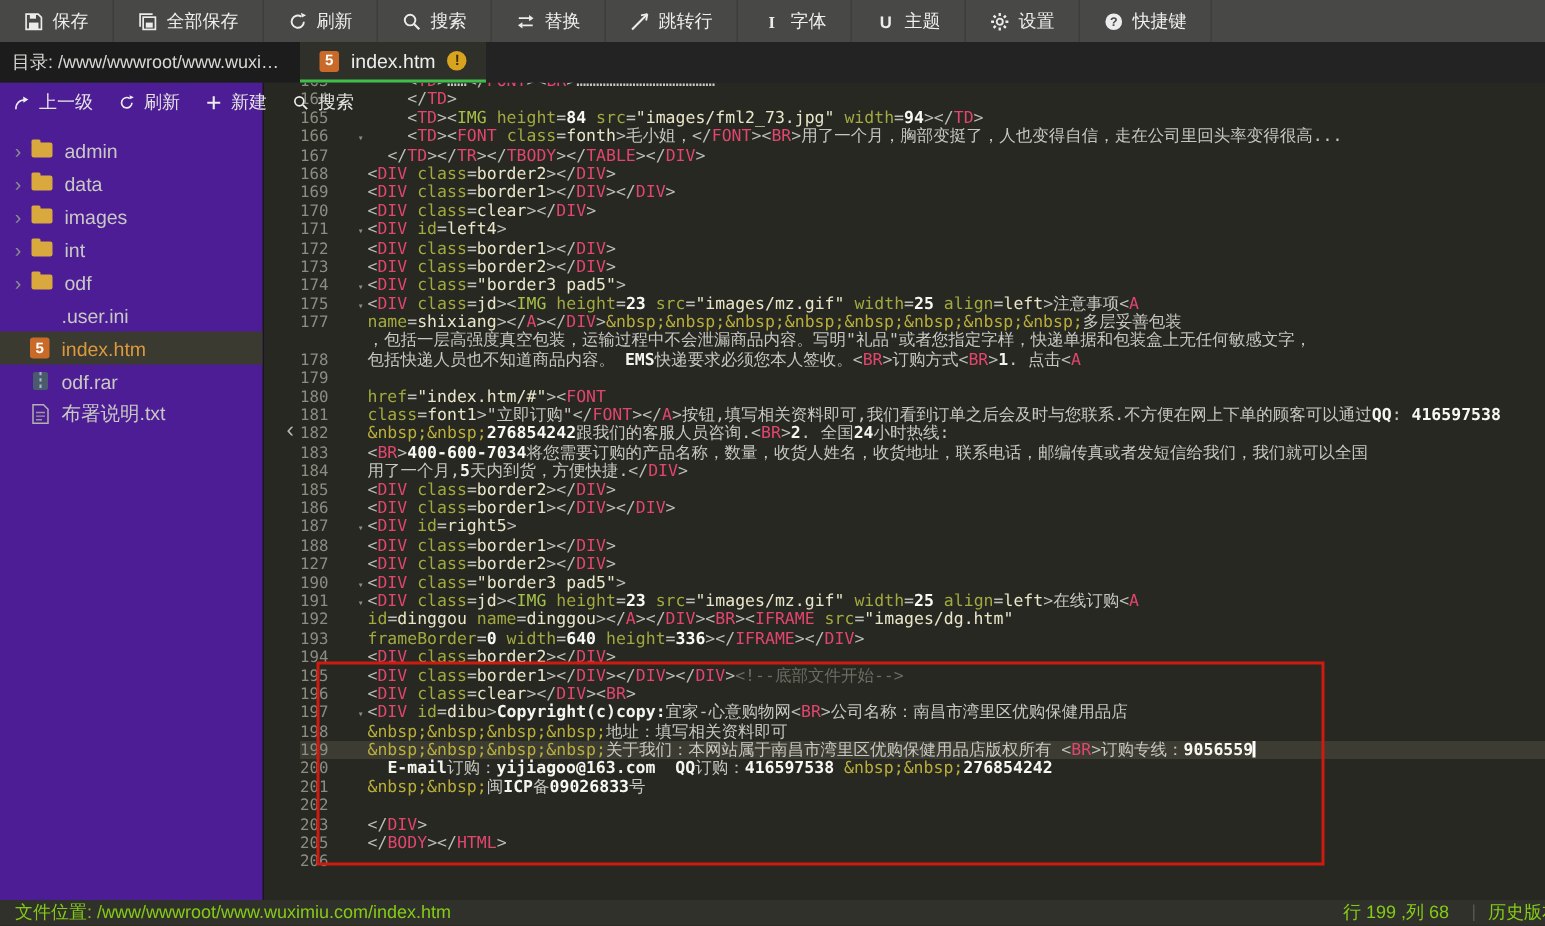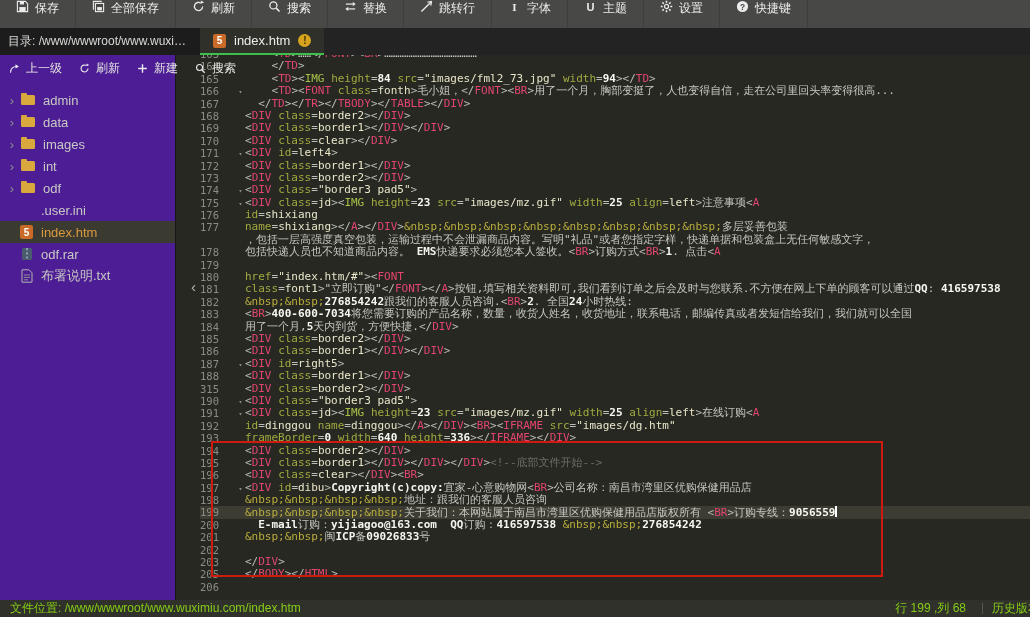--- a/index.html
+++ b/index.html
@@ -3,21 +3,21 @@
 <meta charset="utf-8">
 <style>
   html,body{margin:0;padding:0}
   body{
     width:1030px;height:617px;overflow:hidden;position:relative;
     background:#272822;font-family:"Liberation Sans",sans-serif;
     -webkit-font-smoothing:antialiased;
   }
   
   .toolbar{position:absolute;top:0;left:0;width:1030px;height:28px;background:#484847;display:flex;align-items:stretch;z-index:30}
-  .tb-btn{display:flex;gap:6px;padding:0 16px;color:#efefec;font-size:12px;border-right:1px solid #3d3d3c;cursor:pointer;white-space:nowrap}
+  .tb-btn{display:flex;align-items:center;gap:6px;padding:0 16px;color:#efefec;font-size:12px;border-right:1px solid #3d3d3c;cursor:pointer;white-space:nowrap}
   .tb-ic{width:13px;height:13px;display:inline-flex;align-items:center;justify-content:center}
   .tb-ic svg{width:13px;height:13px;display:block}
   
   .row2{position:absolute;top:28px;left:0;width:1030px;height:27px;display:flex;z-index:25}
   .dirbox{width:200px;flex:none;background:#1c1c1c;color:#d8d8d4;font-size:12px;line-height:27px;padding:0 8px;box-sizing:border-box;white-space:nowrap;overflow:hidden;text-overflow:ellipsis}
   .tabstrip{flex:1;display:flex;background:#232323}
   .tab{display:flex;align-items:center;gap:8px;padding:0 13px;background:#30302a;border-bottom:2px solid #3fbf4a;color:#ececea;font-size:13px;box-sizing:border-box;cursor:pointer}
   .html5ic{width:13px;height:14px;background:#c96a28;border-radius:2px;color:#fff;font-size:10px;font-weight:bold;display:flex;align-items:center;justify-content:center;flex:none}
   .warnic{width:13px;height:13px;border-radius:50%;background:#d8a41f;color:#3e2f00;font-size:10px;font-weight:bold;display:flex;align-items:center;justify-content:center;flex:none}
   
@@ -278,44 +278,43 @@
       <div class="ed-row"><span class="gut">166</span><span class="fold">▾</span><span class="code"><span class="tk-x">    </span><span class="tk-p">&lt;</span><span class="tk-t">TD</span><span class="tk-p">&gt;&lt;</span><span class="tk-t">FONT</span><span class="tk-x"> </span><span class="tk-a">class</span><span class="tk-p">=</span><span class="tk-v">fonth</span><span class="tk-p">&gt;</span><span class="tk-x">毛小姐，</span><span class="tk-p">&lt;/</span><span class="tk-t">FONT</span><span class="tk-p">&gt;&lt;</span><span class="tk-t">BR</span><span class="tk-p">&gt;</span><span class="tk-x">用了一个月，胸部变挺了，人也变得自信，走在公司里回头率变得很高...</span></span></div>
       <div class="ed-row"><span class="gut">167</span><span class="fold"></span><span class="code"><span class="tk-x">  </span><span class="tk-p">&lt;/</span><span class="tk-t">TD</span><span class="tk-p">&gt;&lt;/</span><span class="tk-t">TR</span><span class="tk-p">&gt;&lt;/</span><span class="tk-t">TBODY</span><span class="tk-p">&gt;&lt;/</span><span class="tk-t">TABLE</span><span class="tk-p">&gt;&lt;/</span><span class="tk-t">DIV</span><span class="tk-p">&gt;</span></span></div>
       <div class="ed-row"><span class="gut">168</span><span class="fold"></span><span class="code"><span class="tk-p">&lt;</span><span class="tk-t">DIV</span><span class="tk-x"> </span><span class="tk-a">class</span><span class="tk-p">=</span><span class="tk-v">border2</span><span class="tk-p">&gt;&lt;/</span><span class="tk-t">DIV</span><span class="tk-p">&gt;</span></span></div>
       <div class="ed-row"><span class="gut">169</span><span class="fold"></span><span class="code"><span class="tk-p">&lt;</span><span class="tk-t">DIV</span><span class="tk-x"> </span><span class="tk-a">class</span><span class="tk-p">=</span><span class="tk-v">border1</span><span class="tk-p">&gt;&lt;/</span><span class="tk-t">DIV</span><span class="tk-p">&gt;&lt;/</span><span class="tk-t">DIV</span><span class="tk-p">&gt;</span></span></div>
       <div class="ed-row"><span class="gut">170</span><span class="fold"></span><span class="code"><span class="tk-p">&lt;</span><span class="tk-t">DIV</span><span class="tk-x"> </span><span class="tk-a">class</span><span class="tk-p">=</span><span class="tk-v">clear</span><span class="tk-p">&gt;&lt;/</span><span class="tk-t">DIV</span><span class="tk-p">&gt;</span></span></div>
       <div class="ed-row"><span class="gut">171</span><span class="fold">▾</span><span class="code"><span class="tk-p">&lt;</span><span class="tk-t">DIV</span><span class="tk-x"> </span><span class="tk-a">id</span><span class="tk-p">=</span><span class="tk-v">left4</span><span class="tk-p">&gt;</span></span></div>
       <div class="ed-row"><span class="gut">172</span><span class="fold"></span><span class="code"><span class="tk-p">&lt;</span><span class="tk-t">DIV</span><span class="tk-x"> </span><span class="tk-a">class</span><span class="tk-p">=</span><span class="tk-v">border1</span><span class="tk-p">&gt;&lt;/</span><span class="tk-t">DIV</span><span class="tk-p">&gt;</span></span></div>
       <div class="ed-row"><span class="gut">173</span><span class="fold"></span><span class="code"><span class="tk-p">&lt;</span><span class="tk-t">DIV</span><span class="tk-x"> </span><span class="tk-a">class</span><span class="tk-p">=</span><span class="tk-v">border2</span><span class="tk-p">&gt;&lt;/</span><span class="tk-t">DIV</span><span class="tk-p">&gt;</span></span></div>
       <div class="ed-row"><span class="gut">174</span><span class="fold">▾</span><span class="code"><span class="tk-p">&lt;</span><span class="tk-t">DIV</span><span class="tk-x"> </span><span class="tk-a">class</span><span class="tk-p">=</span><span class="tk-s">"border3 pad5"</span><span class="tk-p">&gt;</span></span></div>
       <div class="ed-row"><span class="gut">175</span><span class="fold">▾</span><span class="code"><span class="tk-p">&lt;</span><span class="tk-t">DIV</span><span class="tk-x"> </span><span class="tk-a">class</span><span class="tk-p">=</span><span class="tk-v">jd</span><span class="tk-p">&gt;&lt;</span><span class="tk-g">IMG</span><span class="tk-x"> </span><span class="tk-a">height</span><span class="tk-p">=</span><span class="tk-n">23</span><span class="tk-x"> </span><span class="tk-a">src</span><span class="tk-p">=</span><span class="tk-s">"images/mz.gif"</span><span class="tk-x"> </span><span class="tk-a">width</span><span class="tk-p">=</span><span class="tk-n">25</span><span class="tk-x"> </span><span class="tk-a">align</span><span class="tk-p">=</span><span class="tk-v">left</span><span class="tk-p">&gt;</span><span class="tk-x">注意事项</span><span class="tk-p">&lt;</span><span class="tk-t">A</span></span></div>
-      <div class="ed-row"><span class="gut">176</span><span class="fold"></span><span class="code"><span class="tk-a">id</span><span class="tk-p">=</span><span class="tk-v">shixiang</span></span></div>
       <div class="ed-row"><span class="gut">177</span><span class="fold"></span><span class="code"><span class="tk-a">name</span><span class="tk-p">=</span><span class="tk-v">shixiang</span><span class="tk-p">&gt;&lt;/</span><span class="tk-t">A</span><span class="tk-p">&gt;&lt;/</span><span class="tk-t">DIV</span><span class="tk-p">&gt;</span><span class="tk-e">&amp;nbsp;&amp;nbsp;&amp;nbsp;&amp;nbsp;&amp;nbsp;&amp;nbsp;&amp;nbsp;&amp;nbsp;</span><span class="tk-x">多层妥善包装</span></span></div>
       <div class="ed-row"><span class="gut"></span><span class="fold"></span><span class="code"><span class="tk-x">，包括一层高强度真空包装，运输过程中不会泄漏商品内容。写明"礼品"或者您指定字样，快递单据和包装盒上无任何敏感文字，</span></span></div>
       <div class="ed-row"><span class="gut">178</span><span class="fold"></span><span class="code"><span class="tk-x">包括快递人员也不知道商品内容。 </span><span class="tk-b">EMS</span><span class="tk-x">快递要求必须您本人签收。</span><span class="tk-p">&lt;</span><span class="tk-t">BR</span><span class="tk-p">&gt;</span><span class="tk-x">订购方式</span><span class="tk-p">&lt;</span><span class="tk-t">BR</span><span class="tk-p">&gt;</span><span class="tk-b">1</span><span class="tk-x">. 点击</span><span class="tk-p">&lt;</span><span class="tk-t">A</span></span></div>
       <div class="ed-row"><span class="gut">179</span><span class="fold"></span><span class="code"></span></div>
       <div class="ed-row"><span class="gut">180</span><span class="fold"></span><span class="code"><span class="tk-a">href</span><span class="tk-p">=</span><span class="tk-s">"index.htm/#"</span><span class="tk-p">&gt;&lt;</span><span class="tk-t">FONT</span></span></div>
       <div class="ed-row"><span class="gut">181</span><span class="fold"></span><span class="code"><span class="tk-a">class</span><span class="tk-p">=</span><span class="tk-v">font1</span><span class="tk-p">&gt;</span><span class="tk-x">"立即订购"</span><span class="tk-p">&lt;/</span><span class="tk-t">FONT</span><span class="tk-p">&gt;&lt;/</span><span class="tk-t">A</span><span class="tk-p">&gt;</span><span class="tk-x">按钮,填写相关资料即可,我们看到订单之后会及时与您联系.不方便在网上下单的顾客可以通过</span><span class="tk-b">QQ</span><span class="tk-x">: </span><span class="tk-n">416597538</span></span></div>
       <div class="ed-row"><span class="gut">182</span><span class="fold"></span><span class="code"><span class="tk-e">&amp;nbsp;&amp;nbsp;</span><span class="tk-n">276854242</span><span class="tk-x">跟我们的客服人员咨询.</span><span class="tk-p">&lt;</span><span class="tk-t">BR</span><span class="tk-p">&gt;</span><span class="tk-b">2</span><span class="tk-x">. 全国</span><span class="tk-b">24</span><span class="tk-x">小时热线:</span></span></div>
       <div class="ed-row"><span class="gut">183</span><span class="fold"></span><span class="code"><span class="tk-p">&lt;</span><span class="tk-t">BR</span><span class="tk-p">&gt;</span><span class="tk-n">400-600-7034</span><span class="tk-x">将您需要订购的产品名称，数量，收货人姓名，收货地址，联系电话，邮编传真或者发短信给我们，我们就可以全国</span></span></div>
       <div class="ed-row"><span class="gut">184</span><span class="fold"></span><span class="code"><span class="tk-x">用了一个月,</span><span class="tk-b">5</span><span class="tk-x">天内到货，方便快捷.</span><span class="tk-p">&lt;/</span><span class="tk-t">DIV</span><span class="tk-p">&gt;</span></span></div>
       <div class="ed-row"><span class="gut">185</span><span class="fold"></span><span class="code"><span class="tk-p">&lt;</span><span class="tk-t">DIV</span><span class="tk-x"> </span><span class="tk-a">class</span><span class="tk-p">=</span><span class="tk-v">border2</span><span class="tk-p">&gt;&lt;/</span><span class="tk-t">DIV</span><span class="tk-p">&gt;</span></span></div>
       <div class="ed-row"><span class="gut">186</span><span class="fold"></span><span class="code"><span class="tk-p">&lt;</span><span class="tk-t">DIV</span><span class="tk-x"> </span><span class="tk-a">class</span><span class="tk-p">=</span><span class="tk-v">border1</span><span class="tk-p">&gt;&lt;/</span><span class="tk-t">DIV</span><span class="tk-p">&gt;&lt;/</span><span class="tk-t">DIV</span><span class="tk-p">&gt;</span></span></div>
       <div class="ed-row"><span class="gut">187</span><span class="fold">▾</span><span class="code"><span class="tk-p">&lt;</span><span class="tk-t">DIV</span><span class="tk-x"> </span><span class="tk-a">id</span><span class="tk-p">=</span><span class="tk-v">right5</span><span class="tk-p">&gt;</span></span></div>
       <div class="ed-row"><span class="gut">188</span><span class="fold"></span><span class="code"><span class="tk-p">&lt;</span><span class="tk-t">DIV</span><span class="tk-x"> </span><span class="tk-a">class</span><span class="tk-p">=</span><span class="tk-v">border1</span><span class="tk-p">&gt;&lt;/</span><span class="tk-t">DIV</span><span class="tk-p">&gt;</span></span></div>
-      <div class="ed-row"><span class="gut">315</span><span class="fold"></span><span class="code"><span class="tk-p">&lt;</span><span class="tk-t">DIV</span><span class="tk-x"> </span><span class="tk-a">class</span><span class="tk-p">=</span><span class="tk-v">border2</span><span class="tk-p">&gt;&lt;/</span><span class="tk-t">DIV</span><span class="tk-p">&gt;</span></span></div>
+      <div class="ed-row"><span class="gut">127</span><span class="fold"></span><span class="code"><span class="tk-p">&lt;</span><span class="tk-t">DIV</span><span class="tk-x"> </span><span class="tk-a">class</span><span class="tk-p">=</span><span class="tk-v">border2</span><span class="tk-p">&gt;&lt;/</span><span class="tk-t">DIV</span><span class="tk-p">&gt;</span></span></div>
       <div class="ed-row"><span class="gut">190</span><span class="fold">▾</span><span class="code"><span class="tk-p">&lt;</span><span class="tk-t">DIV</span><span class="tk-x"> </span><span class="tk-a">class</span><span class="tk-p">=</span><span class="tk-s">"border3 pad5"</span><span class="tk-p">&gt;</span></span></div>
       <div class="ed-row"><span class="gut">191</span><span class="fold">▾</span><span class="code"><span class="tk-p">&lt;</span><span class="tk-t">DIV</span><span class="tk-x"> </span><span class="tk-a">class</span><span class="tk-p">=</span><span class="tk-v">jd</span><span class="tk-p">&gt;&lt;</span><span class="tk-g">IMG</span><span class="tk-x"> </span><span class="tk-a">height</span><span class="tk-p">=</span><span class="tk-n">23</span><span class="tk-x"> </span><span class="tk-a">src</span><span class="tk-p">=</span><span class="tk-s">"images/mz.gif"</span><span class="tk-x"> </span><span class="tk-a">width</span><span class="tk-p">=</span><span class="tk-n">25</span><span class="tk-x"> </span><span class="tk-a">align</span><span class="tk-p">=</span><span class="tk-v">left</span><span class="tk-p">&gt;</span><span class="tk-x">在线订购</span><span class="tk-p">&lt;</span><span class="tk-t">A</span></span></div>
       <div class="ed-row"><span class="gut">192</span><span class="fold"></span><span class="code"><span class="tk-a">id</span><span class="tk-p">=</span><span class="tk-v">dinggou</span><span class="tk-x"> </span><span class="tk-a">name</span><span class="tk-p">=</span><span class="tk-v">dinggou</span><span class="tk-p">&gt;&lt;/</span><span class="tk-t">A</span><span class="tk-p">&gt;&lt;/</span><span class="tk-t">DIV</span><span class="tk-p">&gt;&lt;</span><span class="tk-t">BR</span><span class="tk-p">&gt;&lt;</span><span class="tk-t">IFRAME</span><span class="tk-x"> </span><span class="tk-a">src</span><span class="tk-p">=</span><span class="tk-s">"images/dg.htm"</span></span></div>
       <div class="ed-row"><span class="gut">193</span><span class="fold"></span><span class="code"><span class="tk-a">frameBorder</span><span class="tk-p">=</span><span class="tk-n">0</span><span class="tk-x"> </span><span class="tk-a">width</span><span class="tk-p">=</span><span class="tk-n">640</span><span class="tk-x"> </span><span class="tk-a">height</span><span class="tk-p">=</span><span class="tk-n">336</span><span class="tk-p">&gt;&lt;/</span><span class="tk-t">IFRAME</span><span class="tk-p">&gt;&lt;/</span><span class="tk-t">DIV</span><span class="tk-p">&gt;</span></span></div>
       <div class="ed-row"><span class="gut">194</span><span class="fold"></span><span class="code"><span class="tk-p">&lt;</span><span class="tk-t">DIV</span><span class="tk-x"> </span><span class="tk-a">class</span><span class="tk-p">=</span><span class="tk-v">border2</span><span class="tk-p">&gt;&lt;/</span><span class="tk-t">DIV</span><span class="tk-p">&gt;</span></span></div>
       <div class="ed-row"><span class="gut">195</span><span class="fold"></span><span class="code"><span class="tk-p">&lt;</span><span class="tk-t">DIV</span><span class="tk-x"> </span><span class="tk-a">class</span><span class="tk-p">=</span><span class="tk-v">border1</span><span class="tk-p">&gt;&lt;/</span><span class="tk-t">DIV</span><span class="tk-p">&gt;&lt;/</span><span class="tk-t">DIV</span><span class="tk-p">&gt;&lt;/</span><span class="tk-t">DIV</span><span class="tk-p">&gt;</span><span class="tk-c">&lt;!--底部文件开始--&gt;</span></span></div>
       <div class="ed-row"><span class="gut">196</span><span class="fold"></span><span class="code"><span class="tk-p">&lt;</span><span class="tk-t">DIV</span><span class="tk-x"> </span><span class="tk-a">class</span><span class="tk-p">=</span><span class="tk-v">clear</span><span class="tk-p">&gt;&lt;/</span><span class="tk-t">DIV</span><span class="tk-p">&gt;&lt;</span><span class="tk-t">BR</span><span class="tk-p">&gt;</span></span></div>
       <div class="ed-row"><span class="gut">197</span><span class="fold">▾</span><span class="code"><span class="tk-p">&lt;</span><span class="tk-t">DIV</span><span class="tk-x"> </span><span class="tk-a">id</span><span class="tk-p">=</span><span class="tk-v">dibu</span><span class="tk-p">&gt;</span><span class="tk-b">Copyright(c)copy:</span><span class="tk-x">宜家-心意购物网</span><span class="tk-p">&lt;</span><span class="tk-t">BR</span><span class="tk-p">&gt;</span><span class="tk-x">公司名称：南昌市湾里区优购保健用品店</span></span></div>
-      <div class="ed-row"><span class="gut">198</span><span class="fold"></span><span class="code"><span class="tk-e">&amp;nbsp;&amp;nbsp;&amp;nbsp;&amp;nbsp;</span><span class="tk-x">地址：跟我们的客服人员咨询</span></span></div>
+      <div class="ed-row"><span class="gut">198</span><span class="fold"></span><span class="code"><span class="tk-e">&amp;nbsp;&amp;nbsp;&amp;nbsp;&amp;nbsp;</span><span class="tk-x">地址：填写相关资料即可</span></span></div>
       <div class="ed-row active"><span class="gut">199</span><span class="fold"></span><span class="code"><span class="tk-e">&amp;nbsp;&amp;nbsp;&amp;nbsp;&amp;nbsp;</span><span class="tk-x">关于我们：本网站属于南昌市湾里区优购保健用品店版权所有 </span><span class="tk-p">&lt;</span><span class="tk-t">BR</span><span class="tk-p">&gt;</span><span class="tk-x">订购专线：</span><span class="tk-n">9056559</span><span class="caret"></span></span></div>
       <div class="ed-row"><span class="gut">200</span><span class="fold"></span><span class="code"><span class="tk-x">  </span><span class="tk-b">E-mail</span><span class="tk-x">订购：</span><span class="tk-b">yijiagoo@163.com</span><span class="tk-x">  </span><span class="tk-b">QQ</span><span class="tk-x">订购：</span><span class="tk-n">416597538</span><span class="tk-x"> </span><span class="tk-e">&amp;nbsp;&amp;nbsp;</span><span class="tk-n">276854242</span></span></div>
       <div class="ed-row"><span class="gut">201</span><span class="fold"></span><span class="code"><span class="tk-e">&amp;nbsp;&amp;nbsp;</span><span class="tk-x">闽</span><span class="tk-b">ICP</span><span class="tk-x">备</span><span class="tk-n">09026833</span><span class="tk-x">号</span></span></div>
       <div class="ed-row"><span class="gut">202</span><span class="fold"></span><span class="code"></span></div>
       <div class="ed-row"><span class="gut">203</span><span class="fold"></span><span class="code"><span class="tk-p">&lt;/</span><span class="tk-t">DIV</span><span class="tk-p">&gt;</span></span></div>
       <div class="ed-row"><span class="gut">205</span><span class="fold"></span><span class="code"><span class="tk-p">&lt;/</span><span class="tk-t">BODY</span><span class="tk-p">&gt;&lt;/</span><span class="tk-t">HTML</span><span class="tk-p">&gt;</span></span></div>
       <div class="ed-row"><span class="gut">206</span><span class="fold"></span><span class="code"></span></div>
     </div>
 </div>
 

